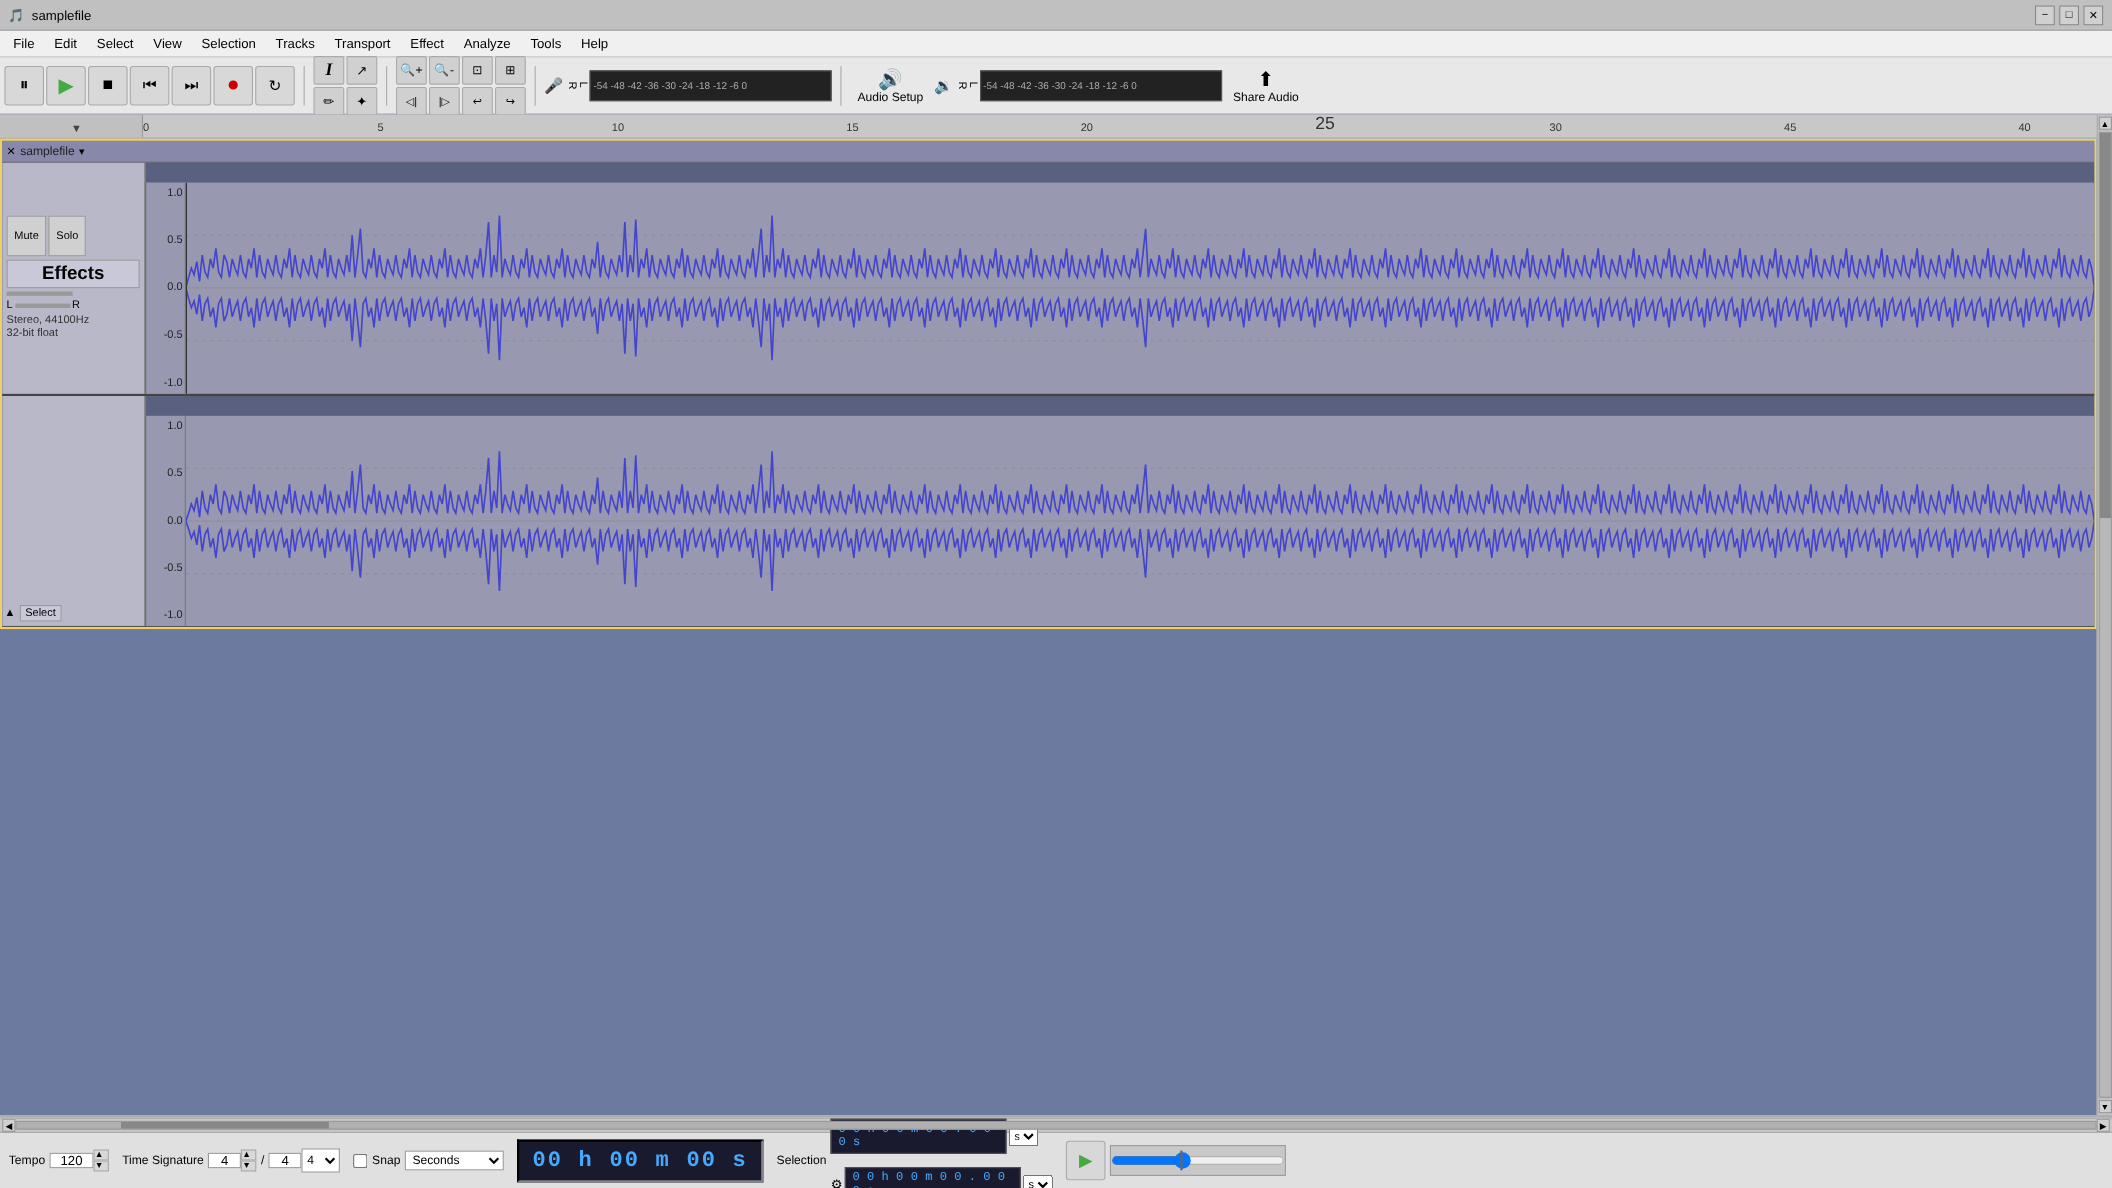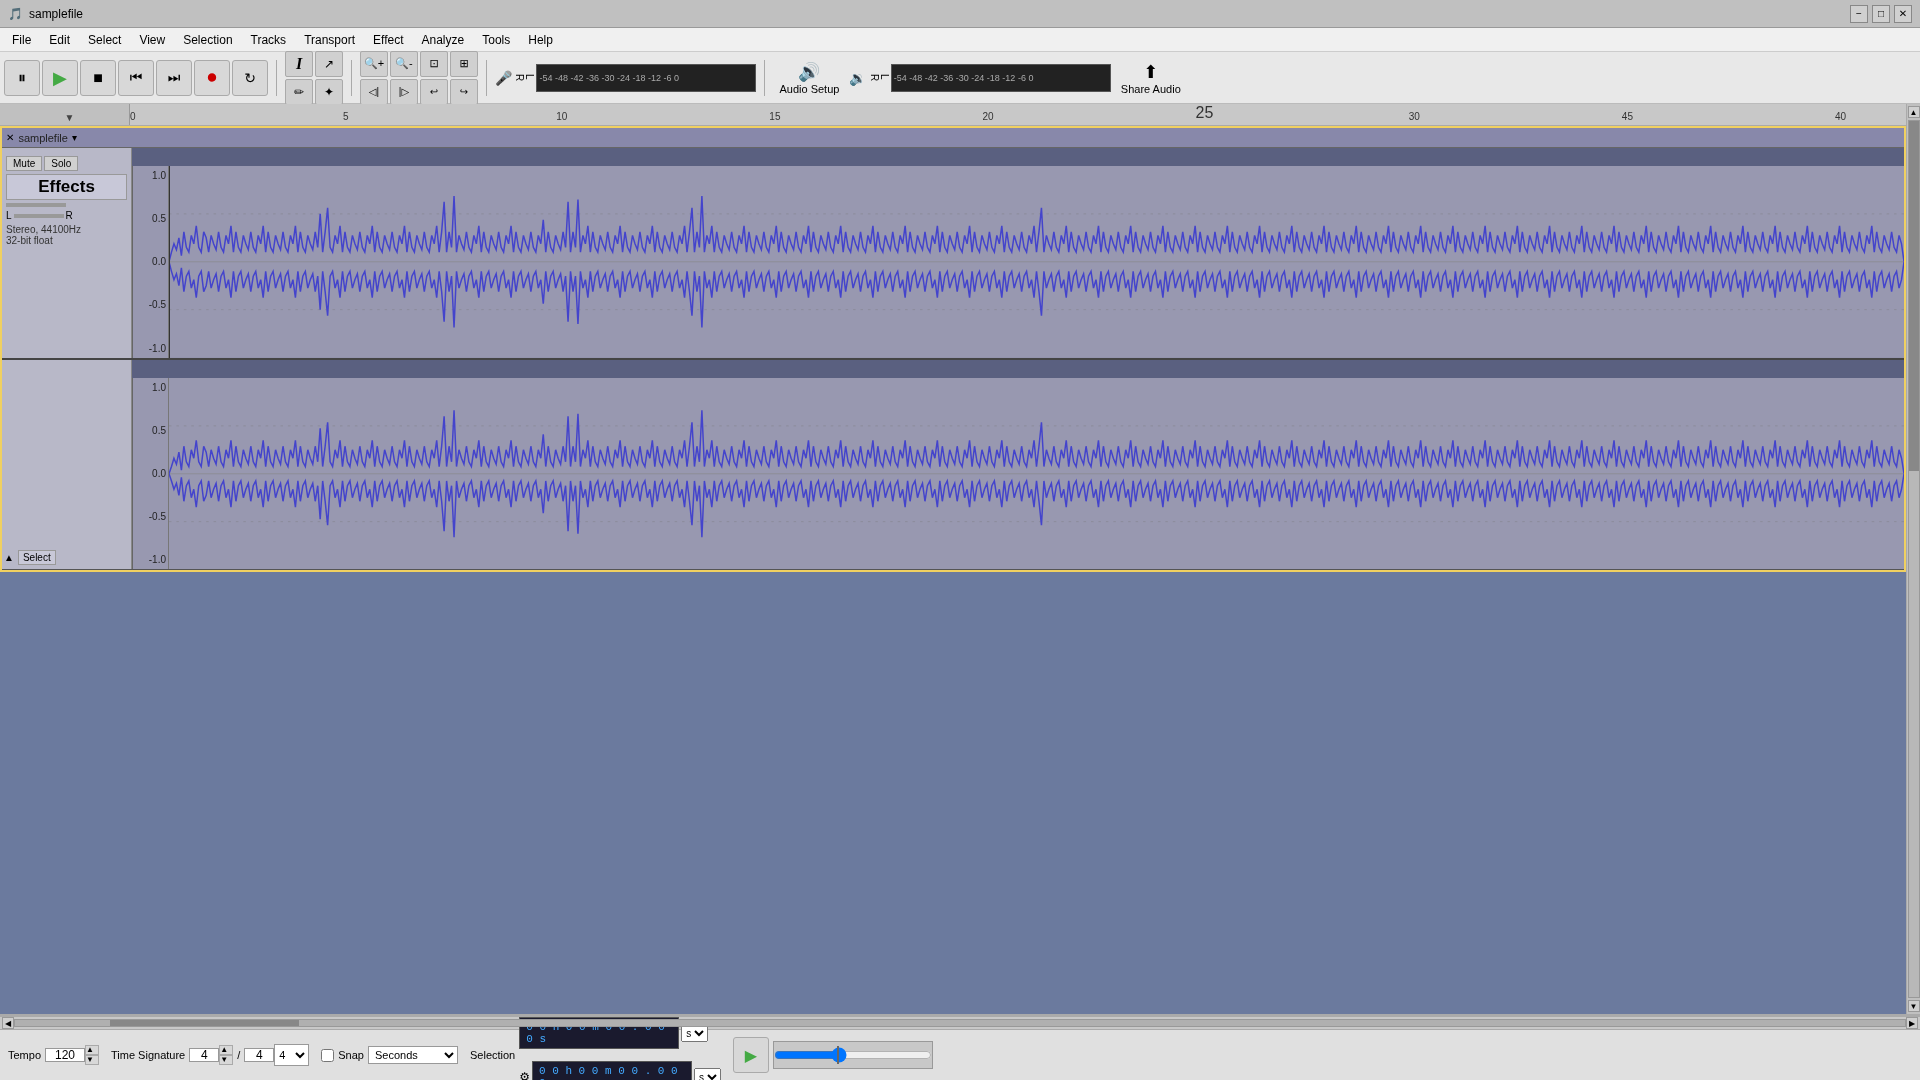--- a/index.html
+++ b/index.html
@@ -162,25 +162,26 @@
       display: flex;
       flex-direction: column;
       padding: 4px;
       gap: 2px;
     }
     .track-mute-solo {
       display: flex;
       gap: 2px;
     }
     .mute-btn, .solo-btn {
-      padding: 1px 6px;
+      padding: 12px 6px;
       font-size: 10px;
       background: #d0d0d0;
       border: 1px solid #999;
       cursor: pointer;
+      margin-top: 40px;
     }
     .effects-btn {
       padding: 2px 6px;
       font-size: 17px;
       background: #c8c8d8;
       border: 1px solid #999;
       cursor: pointer;
       text-align: center;
       font-weight: bold;
     }
@@ -894,20 +895,23 @@
     <div class="snap-section">
       <input type="checkbox" style="">
       <span>Snap</span>
       <select class="snap-dropdown">
         <option>Seconds</option>
         <option>Bars</option>
         <option>Beats</option>
       </select>
     </div>
 
+    <div class="timecode-display">
+      <span>00 h 00 m 00 s</span>
+    </div>
 
     <div class="selection-area">
       <span>Selection</span>
       <div style="display:flex; flex-direction:column; gap:12px;">
         <div style="display:flex; align-items:center; gap:2px;">
           <div class="sel-display">0 0 h 0 0 m 0 0 . 0 0 0 s</div>
           <select style="font-size:10px; height:18px;">
             <option>s</option>
           </select>
         </div>

